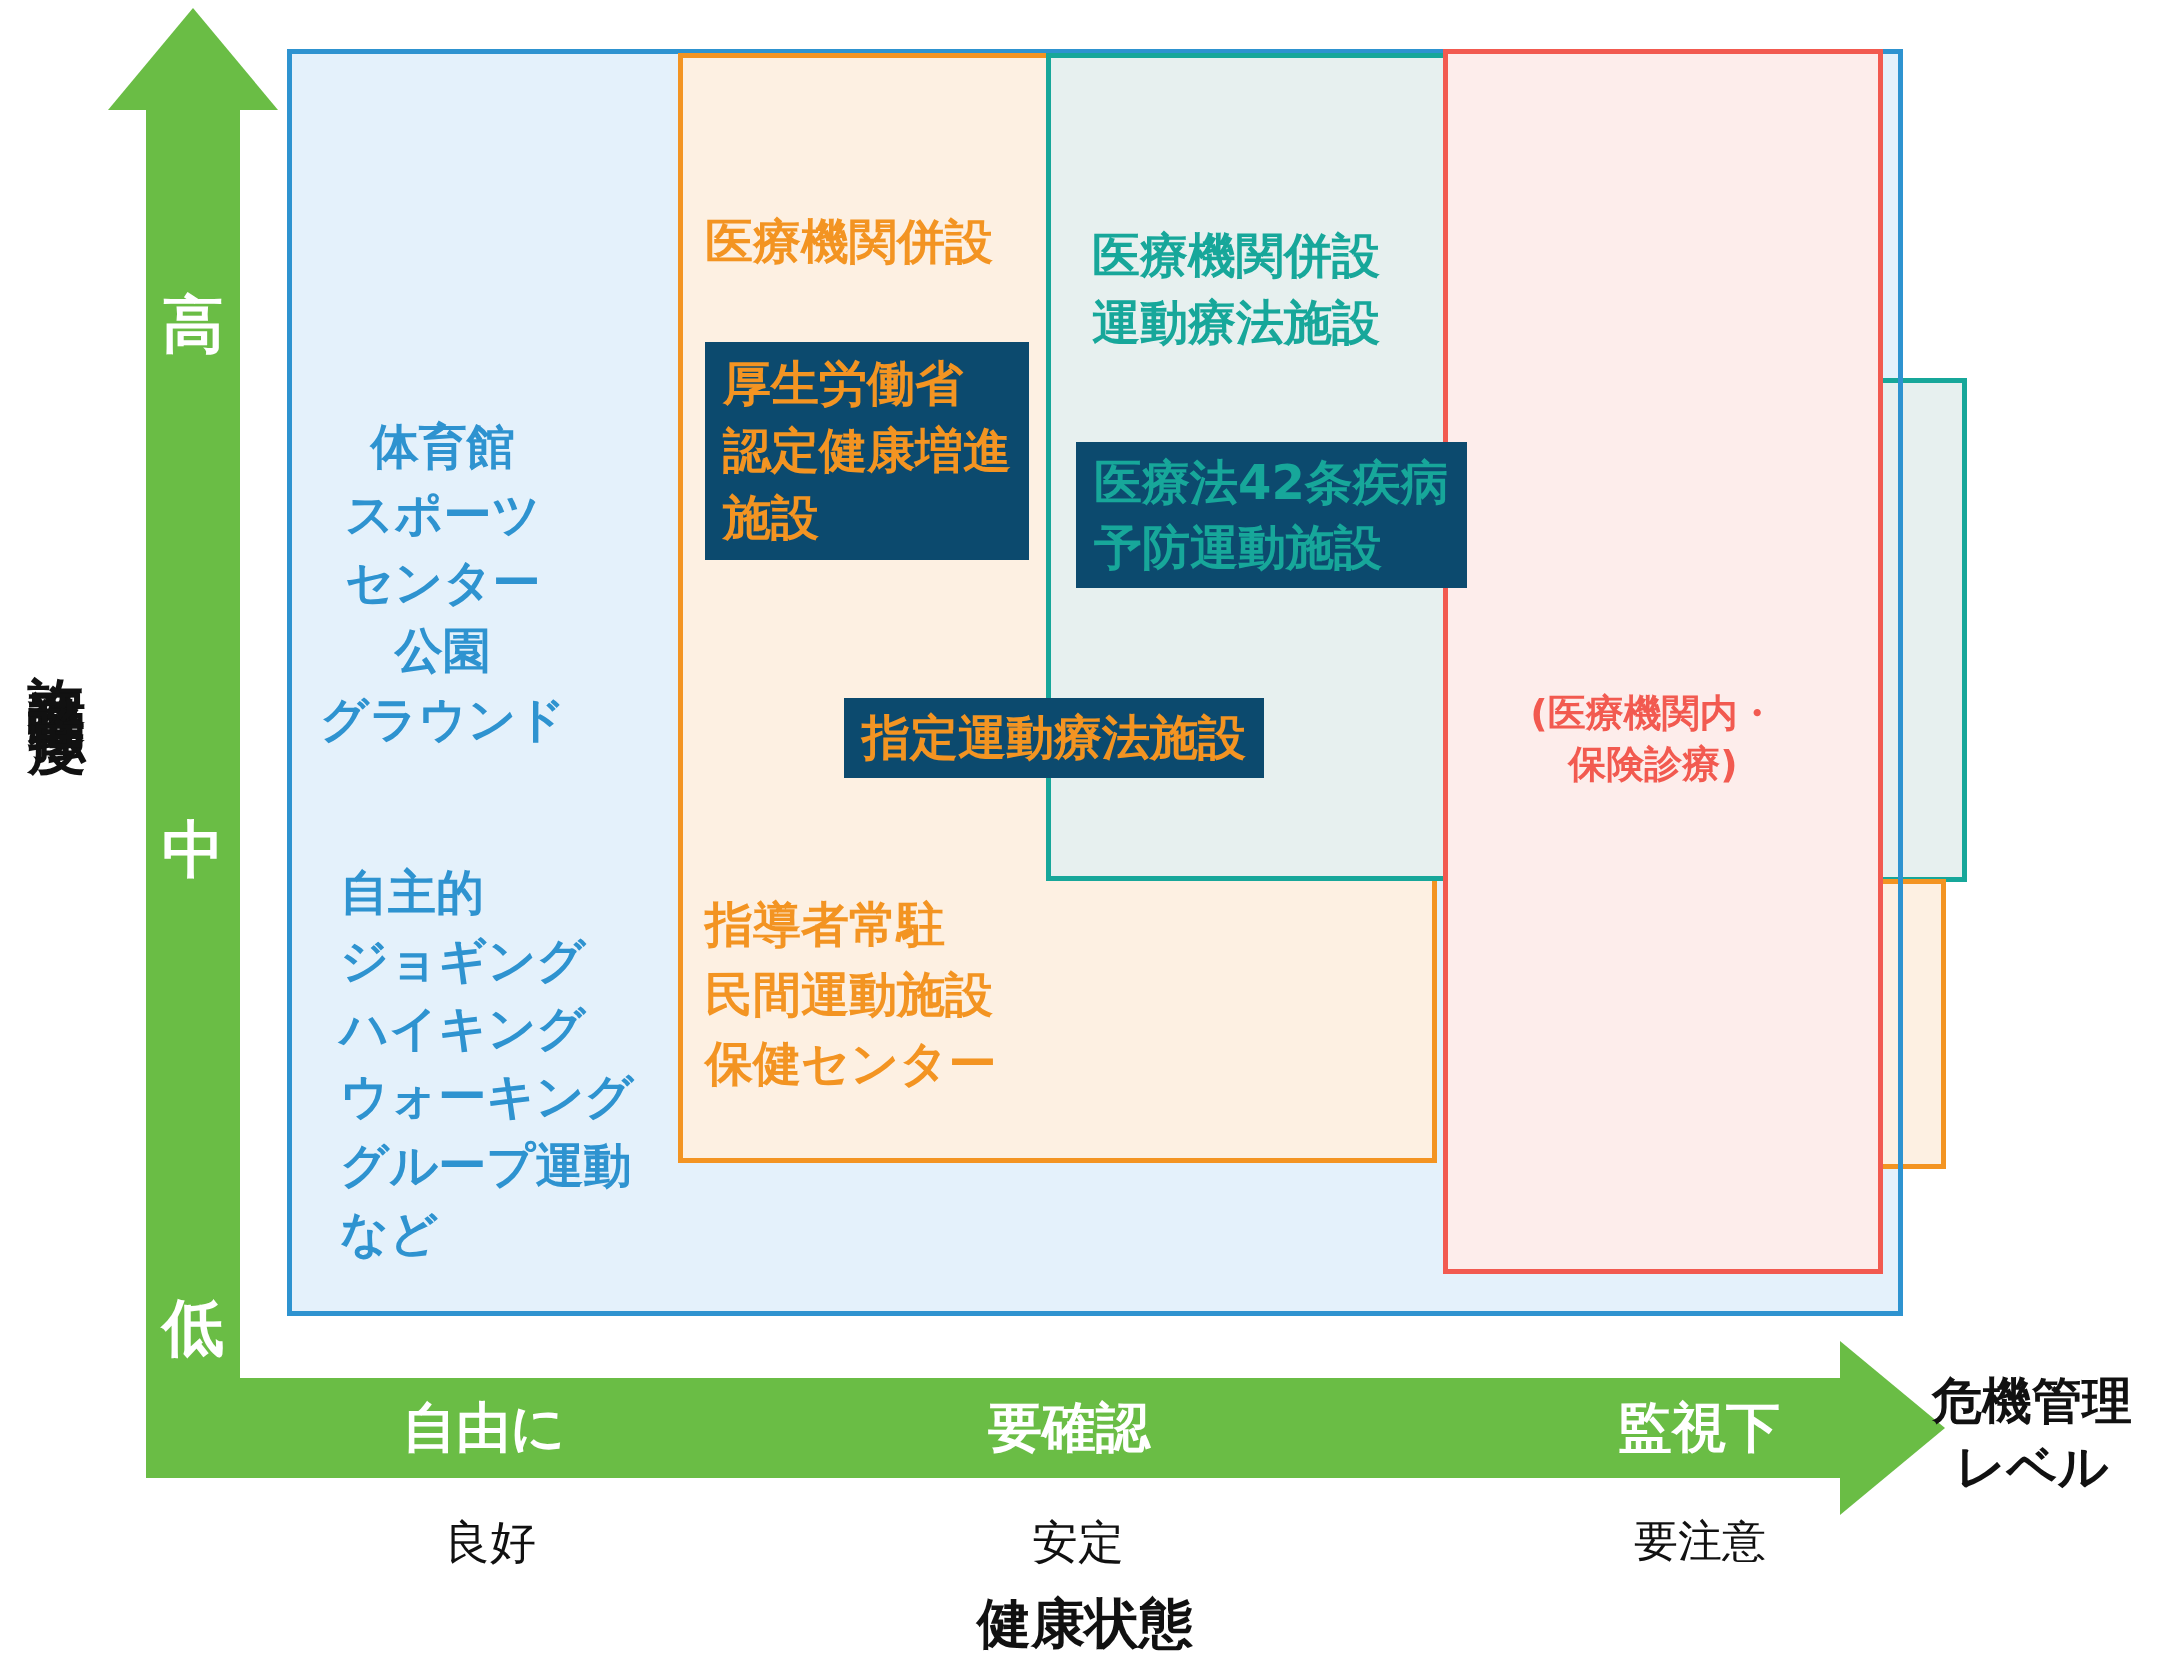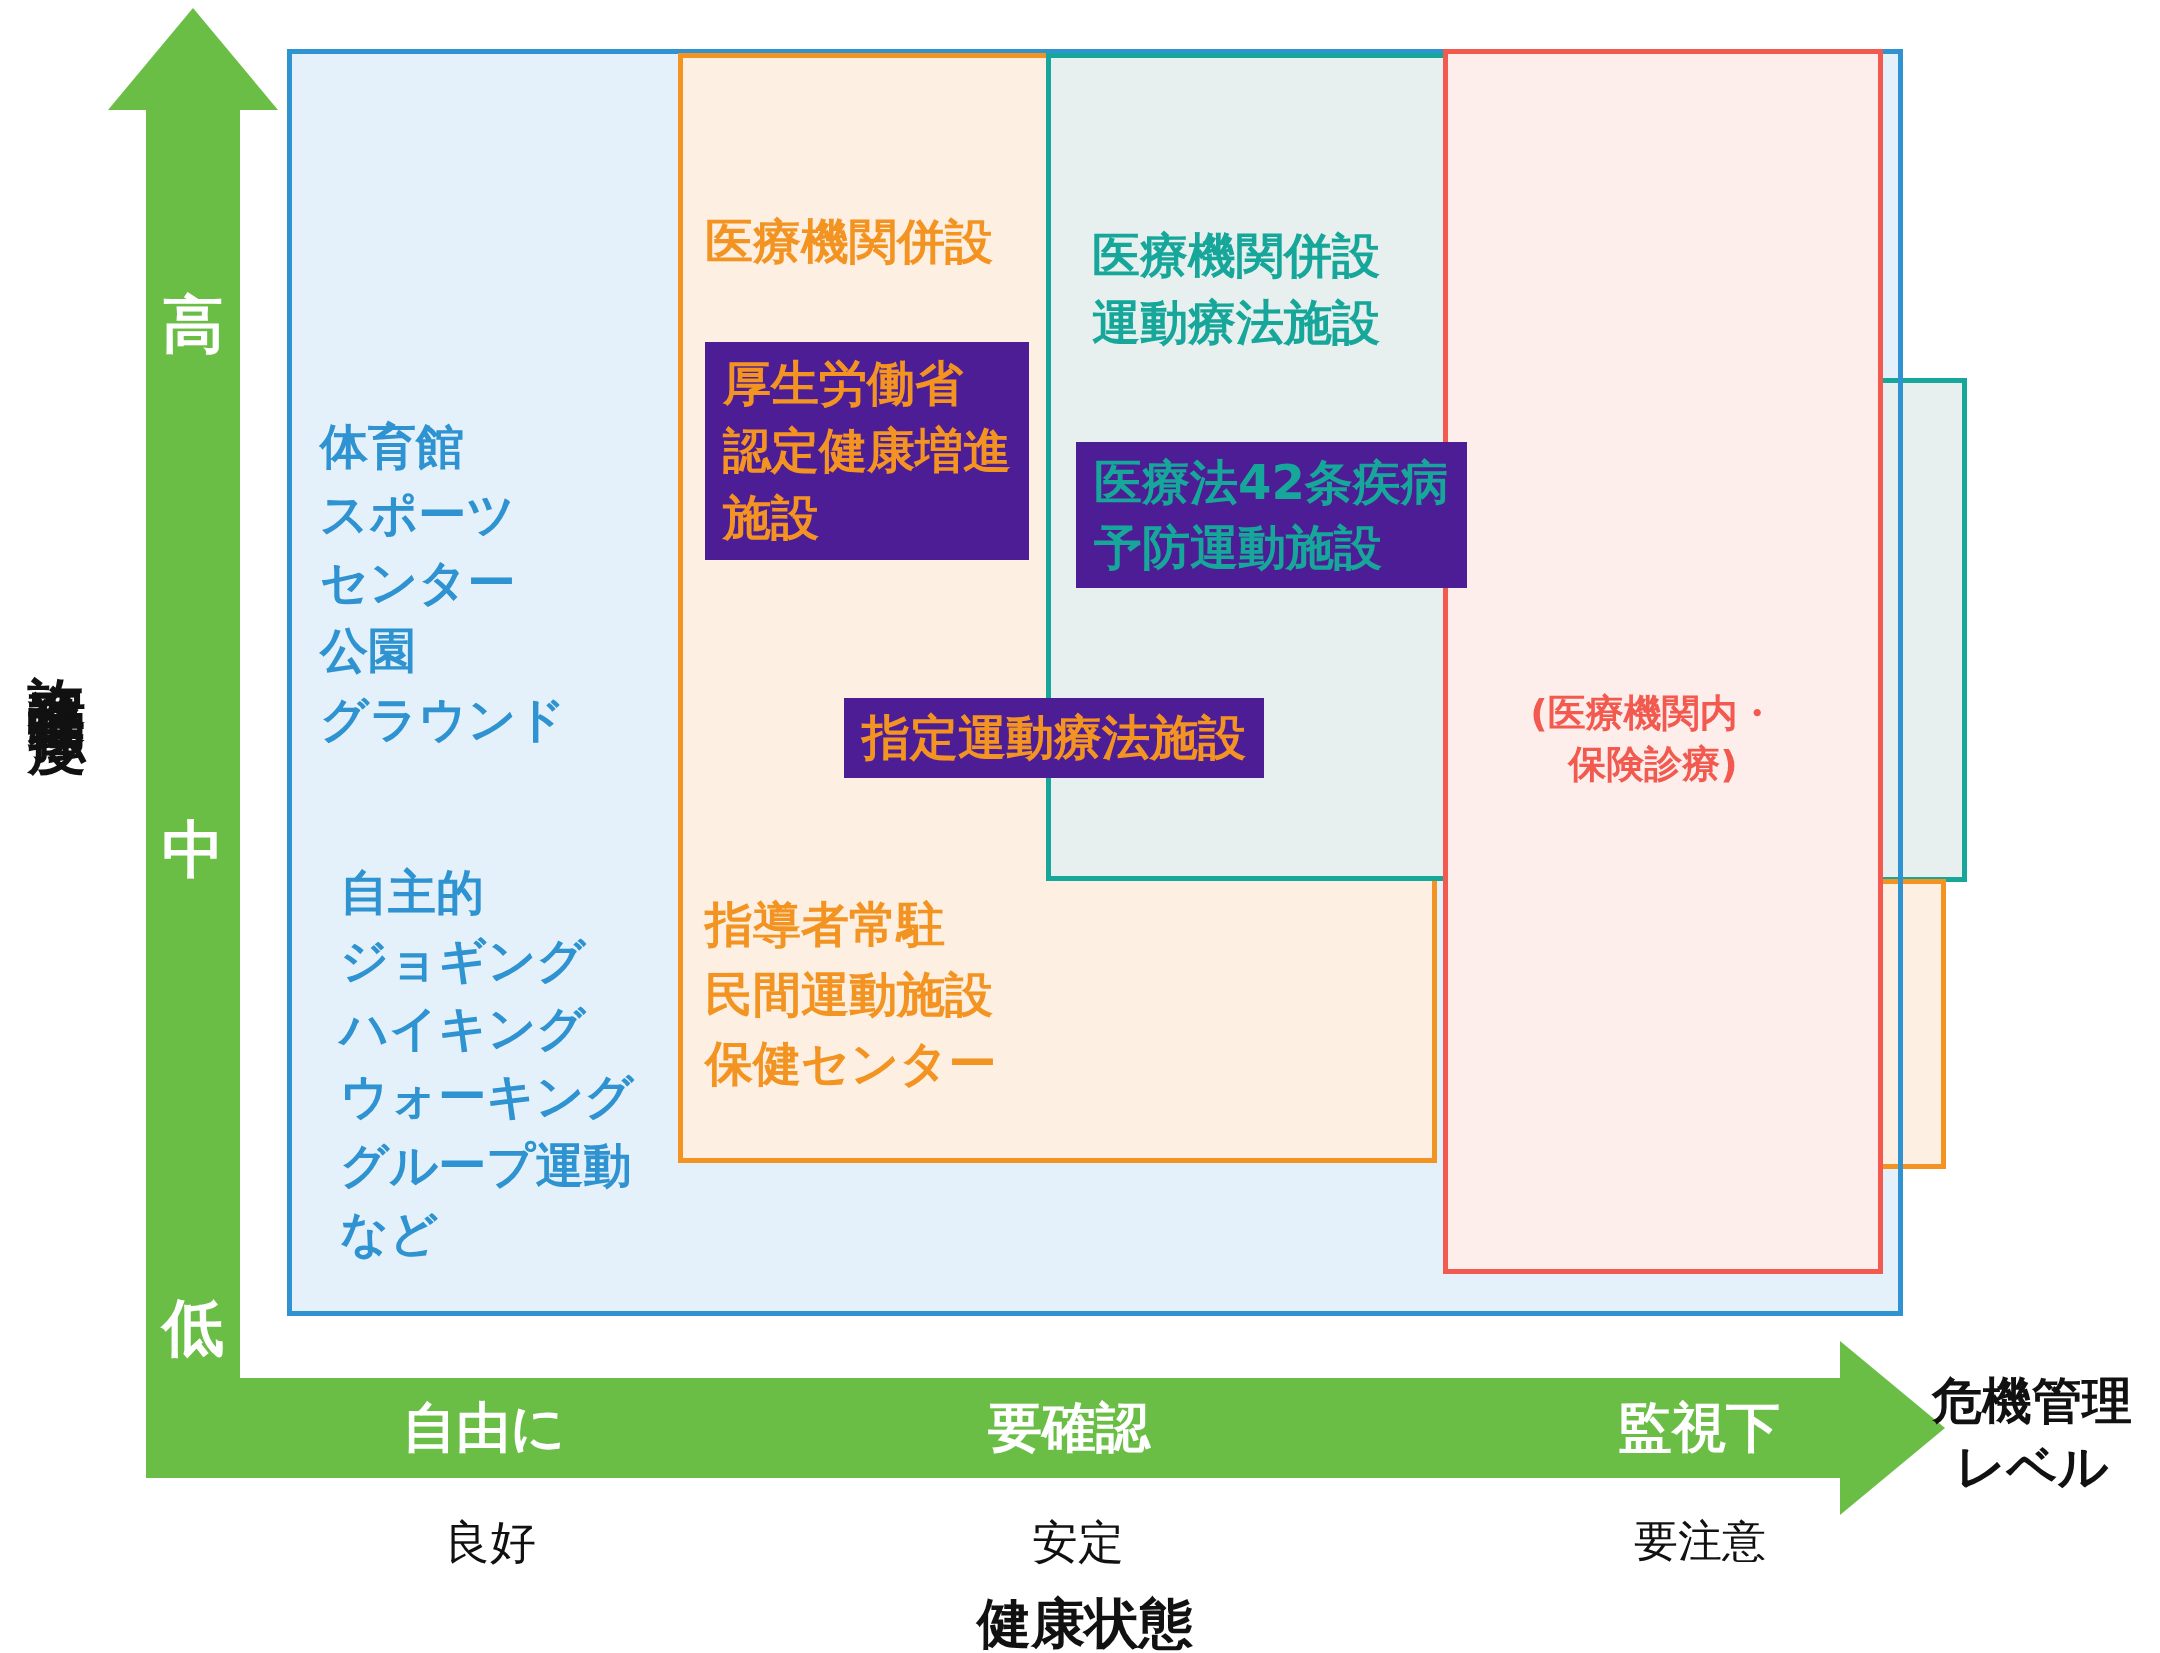--- a/index.html
+++ b/index.html
@@ -15,21 +15,21 @@
     position: absolute;
     box-sizing: border-box;
     border: 5px solid;
   }
   .lbl {
     position: absolute;
     font-weight: bold;
     white-space: pre-line;
     z-index: 10;
   }
-  .whitebg { background: #4c1d95; padding: 8px 18px; }
+  .whitebg { background: #0c4a6e; padding: 8px 18px; }
   .center { text-align: center; }
 </style>
 </head>
 <body>
 
 <div class="canvas">
 
   <div style="position:absolute;left:108px;top:8px;width:0;height:0;z-index:7;
               border-left:85px solid transparent;border-right:85px solid transparent;
               border-bottom:102px solid #6abd45;"></div>
@@ -54,21 +54,21 @@
 
   <div style="position:absolute;left:1898px;top:49px;width:5px;height:1267px;background:#2e93d0;z-index:6;"></div>
 
   <div class="lbl center" style="left:146px;top:283px;width:94px;font-size:62px;color:#ffffff;">高</div>
   <div class="lbl center" style="left:146px;top:808px;width:94px;font-size:62px;color:#ffffff;">中</div>
   <div class="lbl center" style="left:146px;top:1286px;width:94px;font-size:62px;color:#ffffff;">低</div>
 
   <div class="lbl" style="left:28px;top:628px;writing-mode:vertical-rl;text-orientation:upright;
               font-size:58px;color:#111111;letter-spacing:8px;line-height:1;">許容運動強度</div>
 
-  <div class="lbl" style="left:320px;top:412px;font-size:48px;line-height:1.42;color:#2e93d0;">体育館
+  <div class="lbl" style="left:320px;top:412px;font-size:48px;line-height:1.42;color:#2e93d0;text-align:center;">体育館
 スポーツ
 センター
 公園
 グラウンド</div>
   <div class="lbl" style="left:320px;top:858px;font-size:48px;line-height:1.42;color:#2e93d0;margin-left:20px;">自主的
 ジョギング
 ハイキング
 ウォーキング
 グループ運動
 など</div>

